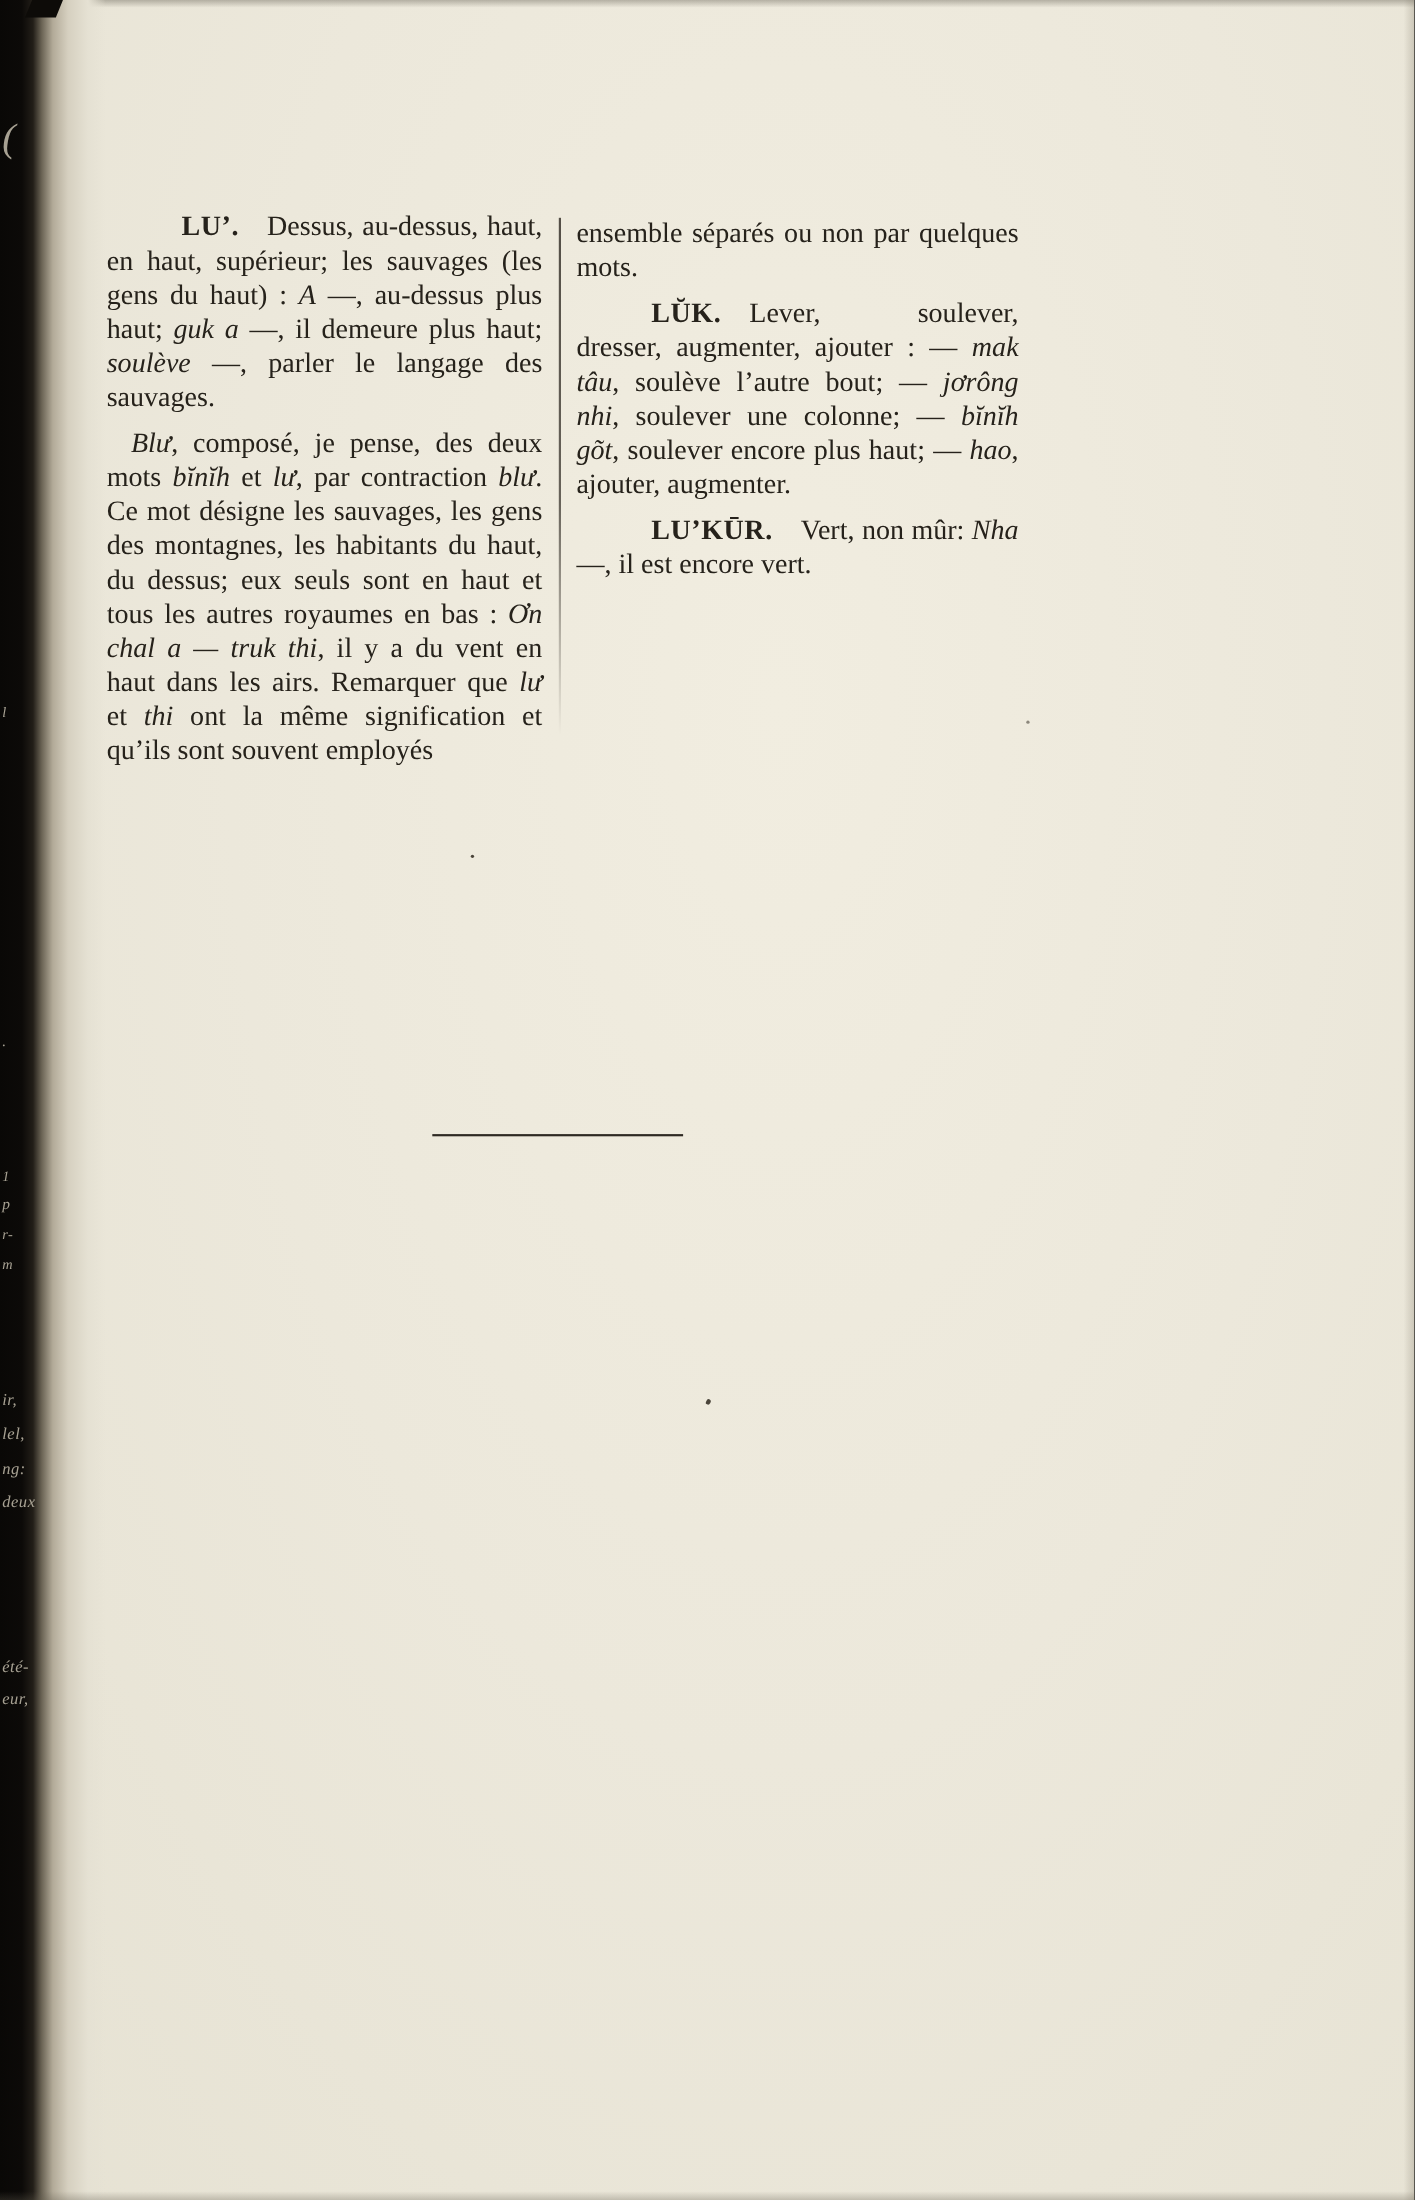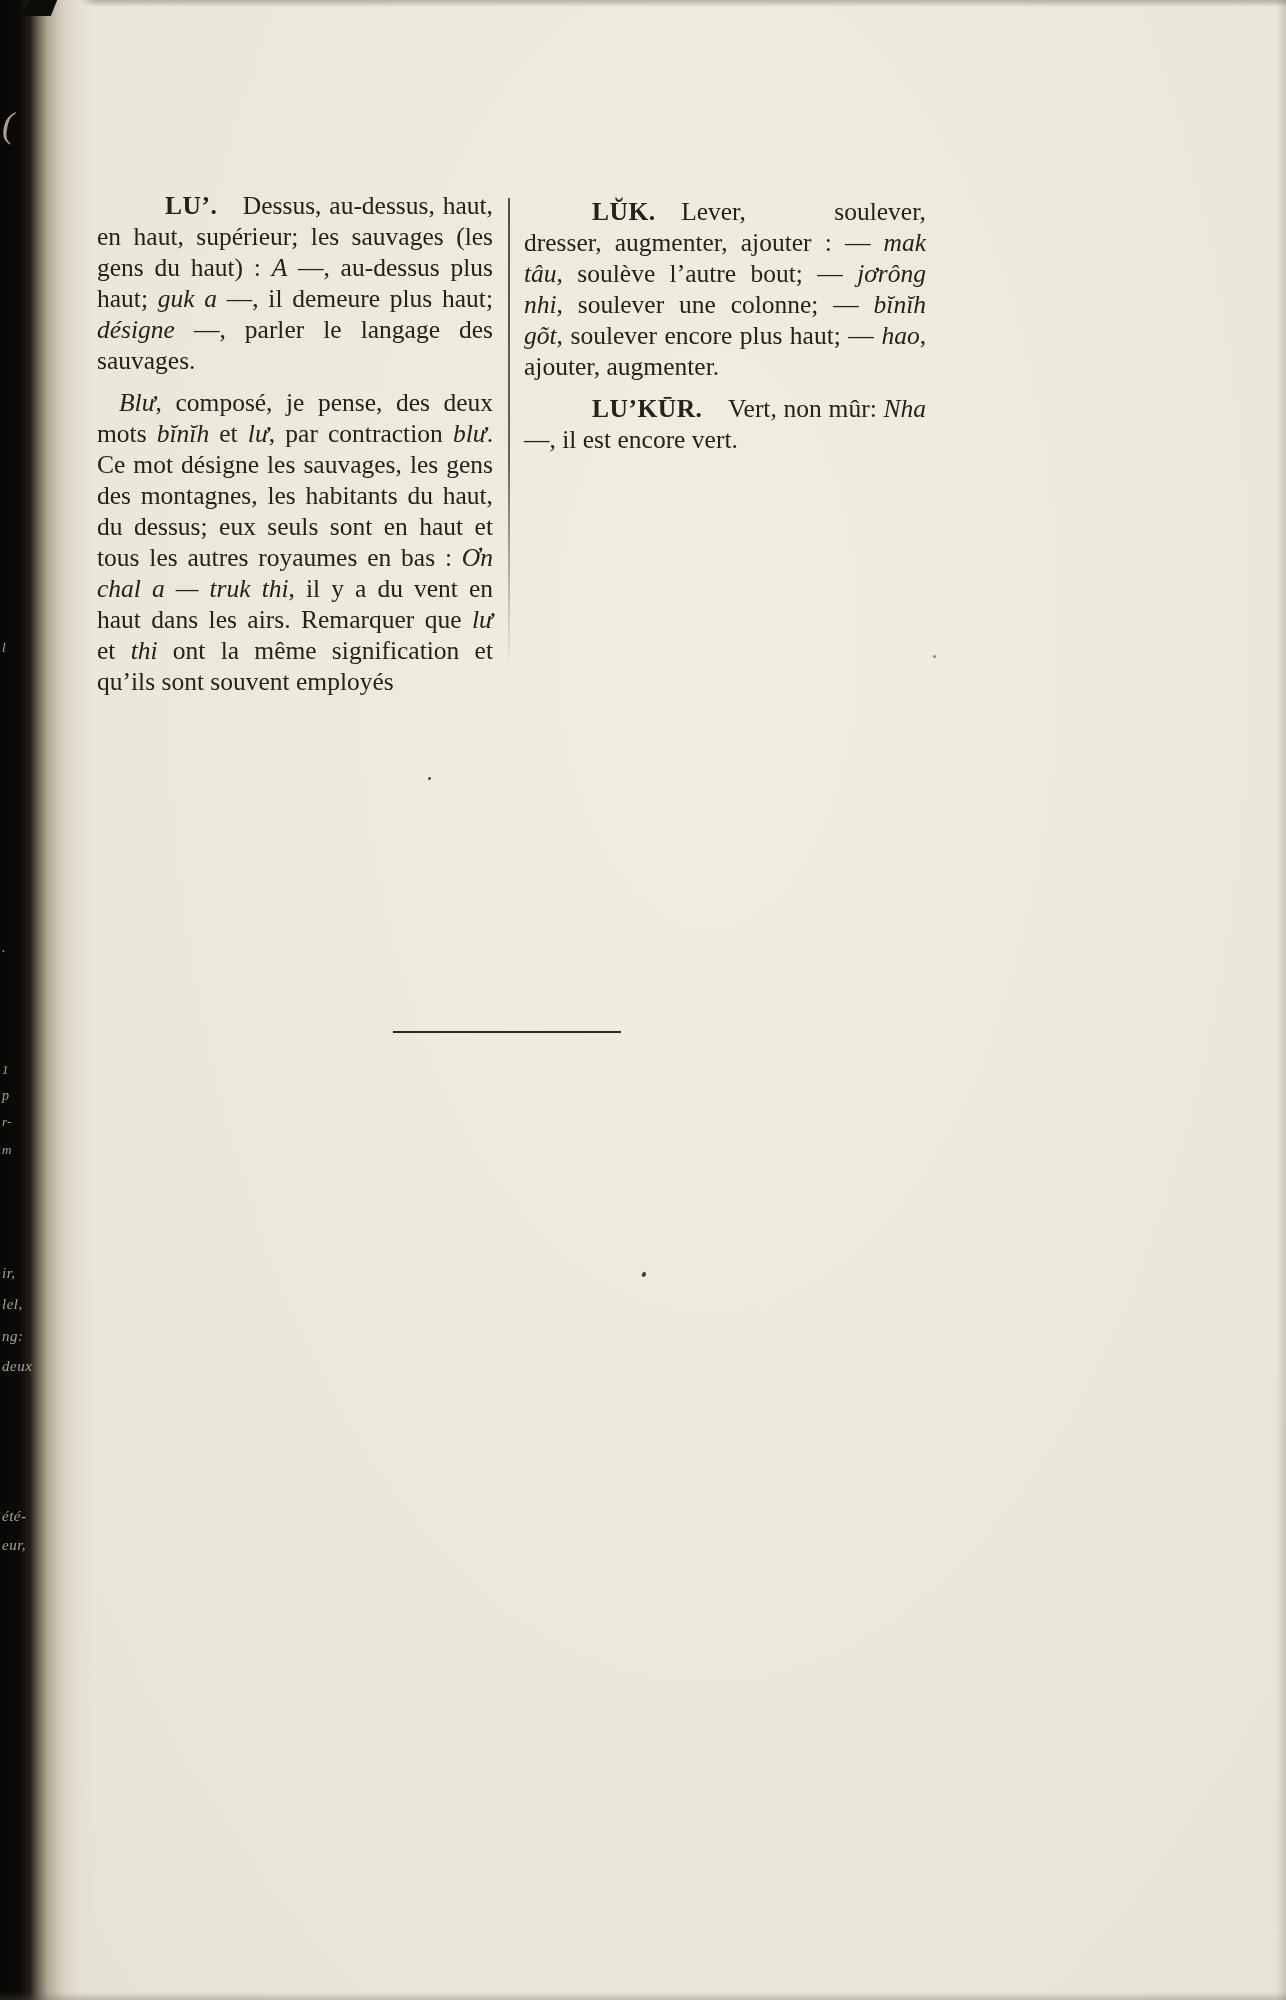--- a/index.html
+++ b/index.html
@@ -68,25 +68,26 @@
       <div class="edge-frag" style="top: 1296px; font-size: 15px;">lel,</div>
       <div class="edge-frag" style="top: 1328px; font-size: 15px;">ng:</div>
       <div class="edge-frag" style="top: 1358px; font-size: 15px;">deux</div>
       <div class="edge-frag" style="top: 1508px; font-size: 15px;">été-</div>
       <div class="edge-frag" style="top: 1537px; font-size: 15px;">eur,</div>
     </div>
 
 
   <main class="text-block">
     <section class="col col-left">
-        <p class="para"><span class="hw">LU’.</span><span>  Dessus, au-dessus, haut, en haut, supérieur; les sauvages (les gens du haut) : </span><span class="it">A</span><span> —, au-dessus plus haut; </span><span class="it">guk a</span><span> —, il demeure plus haut; </span><span class="it">désigne</span><span> —, parler le langage des sauvages.</span></p>
+        <p class="para"><span class="hw">LU’.</span><span>  Dessus, au-dessus, haut, en haut, supérieur; les sauvages (les gens du haut) : </span><span class="it">A</span><span> —, au-dessus plus haut; </span><span class="it">guk a</span><span> —, il demeure plus haut; </span><span class="it">soulève</span><span> —, parler le langage des sauvages.</span></p>
         <p class="para"><span class="it">Blư</span><span>, composé, je pense, des deux mots </span><span class="it">bĭnĭh</span><span> et </span><span class="it">lư</span><span>, par contraction </span><span class="it">blư</span><span>. Ce mot désigne les sauvages, les gens des montagnes, les habitants du haut, du dessus; eux seuls sont en haut et tous les autres royaumes en bas : </span><span class="it">Ơn chal a — truk thi</span><span>, il y a du vent en haut dans les airs. Remarquer que </span><span class="it">lư</span><span> et </span><span class="it">thi</span><span> ont la même signification et qu’ils sont souvent employés</span></p>
       </section>
     <div class="col-divider"></div>
     <section class="col col-right">
+        <p class="para noindent"><span>ensemble séparés ou non par quelques mots.</span></p>
         <p class="para"><span class="hw">LŬK.</span><span>  Lever, soulever, dresser, augmenter, ajouter : — </span><span class="it">mak tâu</span><span>, soulève l’autre bout; — </span><span class="it">jơrông nhi</span><span>, soulever une colonne; — </span><span class="it">bĭnĭh gõt</span><span>, soulever encore plus haut; — </span><span class="it">hao</span><span>, ajouter, augmenter.</span></p>
         <p class="para"><span class="hw">LU’KŪR.</span><span>  Vert, non mûr: </span><span class="it">Nha</span><span>—, il est encore vert.</span></p>
       </section>
   </main>
 
   <div class="end-rule"></div>
 
   <div class="speck s1"></div>
   <div class="speck s2"></div>
   <div class="speck s3"></div>

